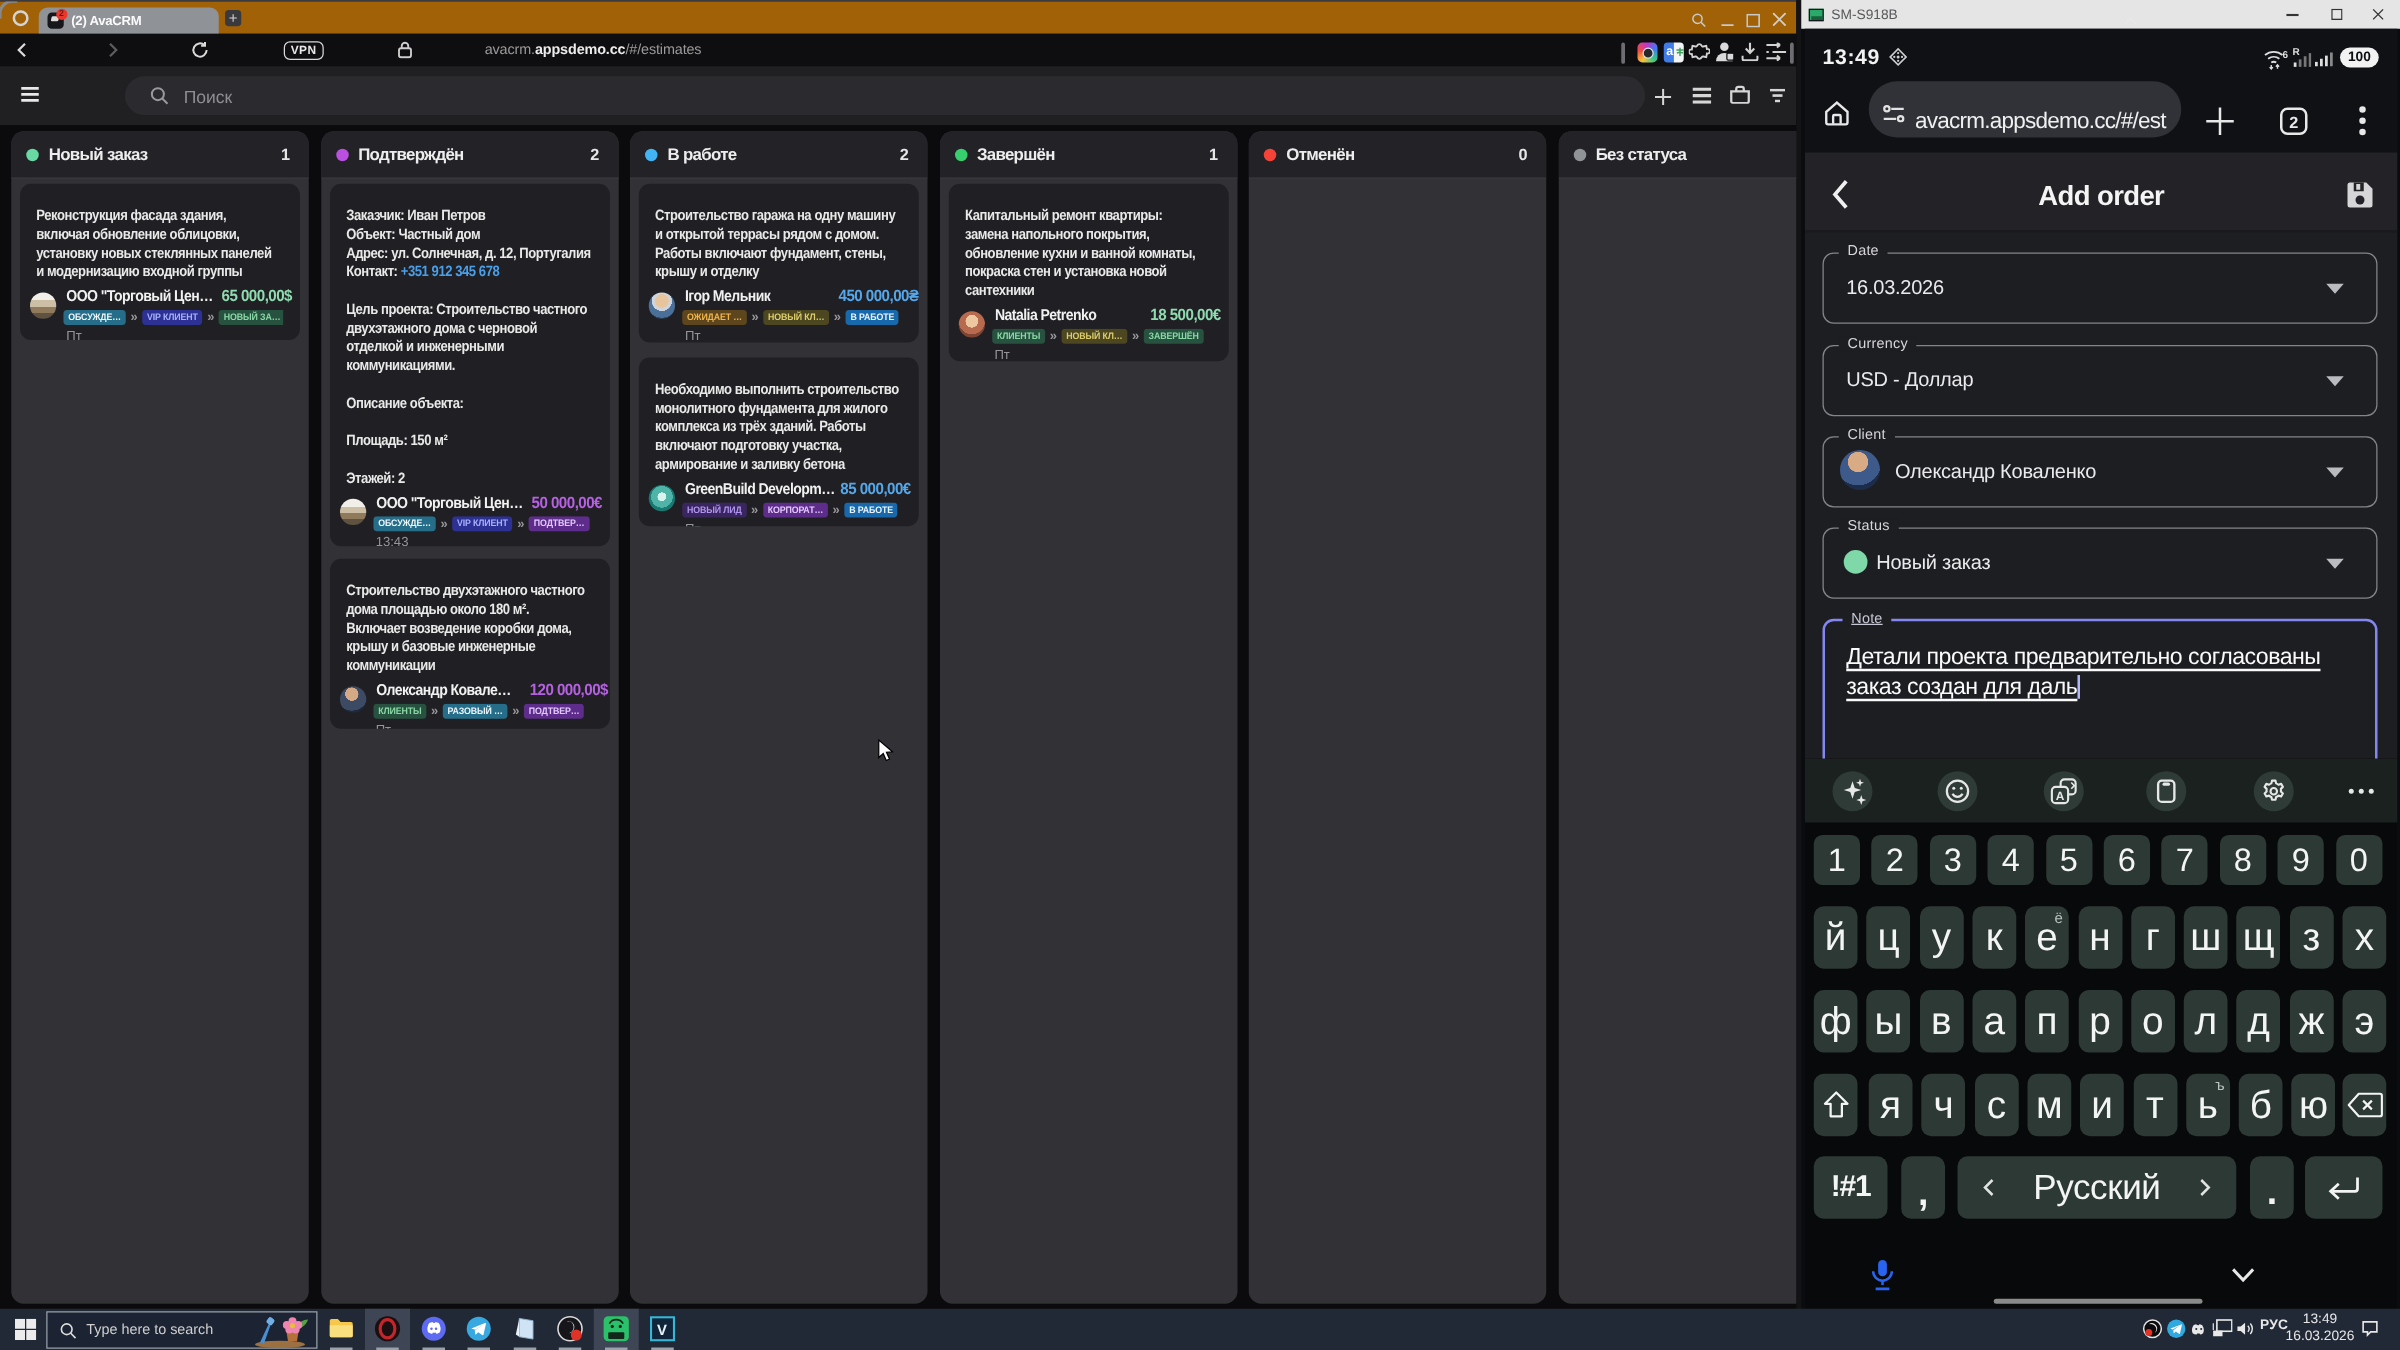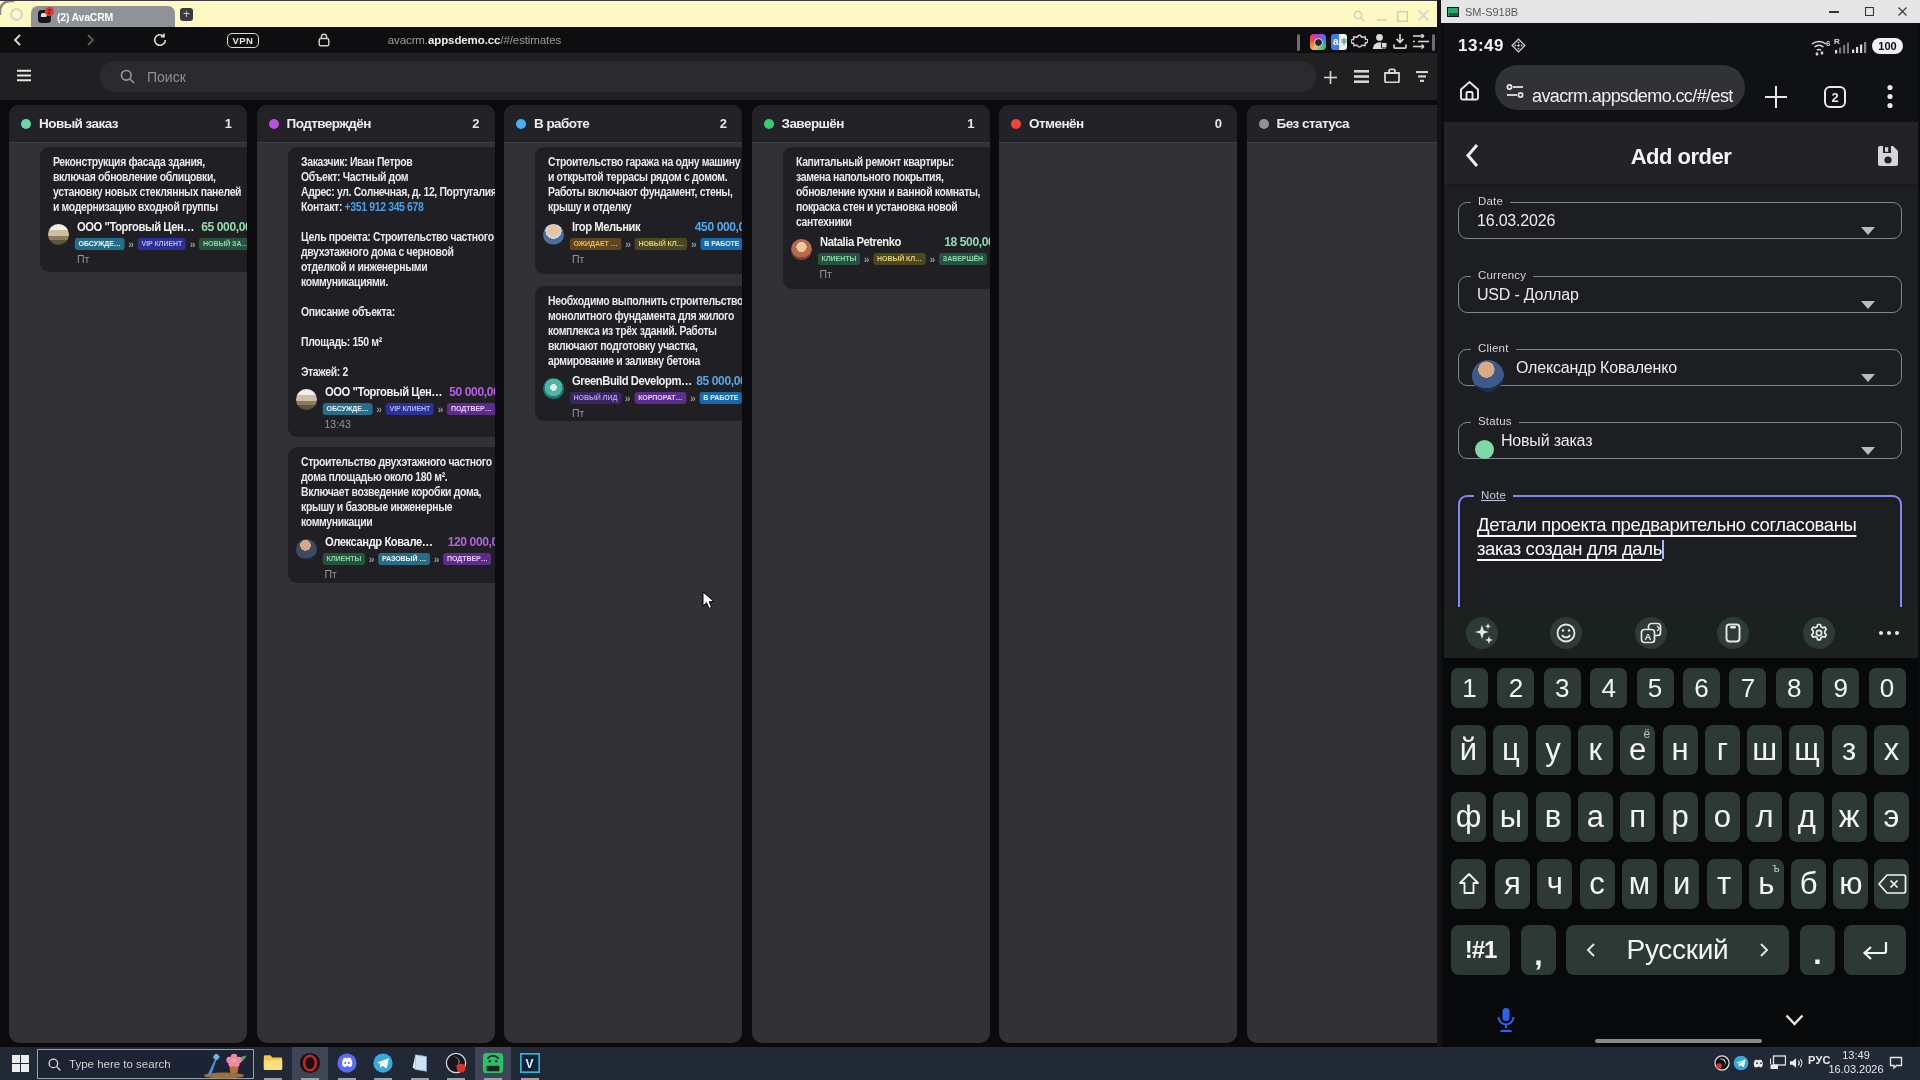--- a/index.html
+++ b/index.html
@@ -1,36 +1,36 @@
 <!DOCTYPE html>
 <html><head><meta charset="utf-8">
 <style>
 *{margin:0;padding:0;box-sizing:border-box;font-family:"Liberation Sans",sans-serif;}
 html,body{width:1920px;height:1080px;overflow:hidden;background:#131316;}
 .abs{position:absolute;}
 
 #browser{position:absolute;left:0;top:0;width:1437px;height:1047px;background:#0b0b0d;border-top:1px solid #3c3c40;overflow:hidden;}
-#tabstrip{position:absolute;left:0;top:0;width:100%;height:26px;background:#fef9c3;}
+#tabstrip{position:absolute;left:0;top:0;width:100%;height:26px;background:#a16207;}
 #tab{position:absolute;left:31px;top:5px;width:144px;height:21px;background:#8f9296;border-radius:7px 7px 0 0;display:flex;align-items:center;padding-left:7px;}
 #tab .ttl{font-size:10.5px;color:#fbfbfb;font-weight:bold;margin-left:6px;letter-spacing:-0.2px;}
 #newtab{position:absolute;left:180px;top:7px;width:13px;height:13px;background:#3a3a3e;border-radius:3px;color:#cfcfcf;font-size:12px;line-height:12px;text-align:center;}
 #addr{position:absolute;left:0;top:26px;width:100%;height:26px;background:#0e0e10;display:flex;align-items:center;gap:48px;}
 .vpn{border:1.3px solid #d9d9d9;border-radius:5px;color:#e8e8e8;font-size:9.5px;font-weight:bold;padding:1px 4.5px;letter-spacing:.4px;}
 #url{font-size:11.5px;color:#9b9b9b;margin-left:10px;letter-spacing:-0.1px;}
 #url b{color:#ececec;}
 #toolbar{position:absolute;left:0;top:52px;width:100%;height:47px;background:#202023;}
 #srch{position:absolute;left:100px;top:8px;width:1216px;height:31px;background:#2b2b2f;border-radius:16px;display:flex;align-items:center;padding-left:20px;color:#8f8f93;font-size:14px;}
 
 #board{position:absolute;left:0;top:99px;width:100%;height:948px;background:#0b0b0d;}
 .col{position:absolute;top:5px;height:938px;width:238px;background:#323236;border-radius:10px;overflow:hidden;}
 .colhead{height:38px;background:#232327;border-bottom:1px solid #3d3d41;display:flex;align-items:center;padding:0 15px 0 12px;}
 .dot{width:10px;height:10px;border-radius:50%;margin-right:8px;flex:none;}
 .colhead .t{font-size:13.5px;font-weight:bold;color:#ededee;letter-spacing:-0.55px;flex:1;}
 .colhead .n{font-size:13px;font-weight:bold;color:#e6e6e6;}
-.card{position:absolute;left:7px;width:224px;background:#202024;border-radius:9px;padding:8px 6px 8px 13px;overflow:hidden;margin-left:24px;}
+.card{position:absolute;left:7px;width:224px;background:#202024;border-radius:9px;padding:18px 6px 8px 13px;overflow:hidden;}
 .card .tx{font-size:12px;line-height:15px;color:#e9e9e9;font-weight:bold;letter-spacing:-0.4px;white-space:nowrap;transform:scaleX(0.87);transform-origin:0 0;}
 .frow{display:flex;align-items:baseline;margin-top:4px;margin-left:-13px;margin-right:-6px;padding-left:37px;padding-right:6px;position:relative;height:16px;}
 .frow .nm{font-size:12.5px;font-weight:bold;color:#f1f1f1;letter-spacing:-0.5px;white-space:nowrap;transform:scaleX(0.9);transform-origin:0 0;width:118px;flex:none;}
 .frow .pr{font-size:13px;font-weight:bold;white-space:nowrap;letter-spacing:-0.45px;margin-left:auto;transform:scaleX(0.93);transform-origin:100% 0;}
 .av{position:absolute;left:8px;top:5px;width:21px;height:21px;border-radius:50%;}
 .tags{display:flex;align-items:center;margin-top:2.5px;margin-left:-13px;margin-right:-6px;padding-left:37px;gap:3px;overflow:hidden;transform:scaleX(0.94);transform-origin:0 0;height:13px;}
 .tag{height:12px;border-radius:3px;font-size:7.5px;font-weight:bold;padding:0 4px;line-height:12.5px;letter-spacing:-0.1px;white-space:nowrap;flex:none;}
 .sep{color:#97979b;font-size:11px;font-weight:bold;margin:0 1px;}
 .tm{margin-top:2.5px;margin-left:-13px;padding-left:37px;font-size:10.5px;color:#94949a;}
 .t-teal{background:#256d89;color:#ecf6fb;}
@@ -42,21 +42,21 @@
 .t-blu{background:#1869ac;color:#e8f4fd;}
 .t-lid{background:#39265f;color:#b194ef;}
 .pr-g{color:#8fdcb0;}
 .pr-p{color:#b660e2;}
 .pr-b{color:#54a7ea;}
 .link{color:#4a9fe8;}
 
 #phone{position:absolute;left:1441px;top:0;width:479px;height:1047px;background:#0a0c10;}
 #ptitle{position:absolute;left:0;top:0;width:100%;height:23px;background:#e5e5e5;display:flex;align-items:center;}
 #pscreen{position:absolute;left:3px;top:23px;width:474px;height:1024px;background:#0f1115;overflow:hidden;}
-.field{position:absolute;left:14px;width:444px;height:37px;border:1.5px solid #84858a;border-radius:9px;}
+.field{position:absolute;left:14px;width:444px;height:57px;border:1.5px solid #84858a;border-radius:9px;}
 .flabel{position:absolute;top:-8px;left:23px;background:#1d1e22;padding:0 7px;font-size:11.5px;color:#d6d6da;letter-spacing:0.2px;}
 .fval{position:absolute;left:18px;top:50%;transform:translateY(-50%);font-size:16px;color:#eaeaec;letter-spacing:-0.2px;}
 .tri{position:absolute;right:26px;top:24px;width:0;height:0;border-left:7px solid transparent;border-right:7px solid transparent;border-top:8px solid #b9bbc0;}
 .key{position:absolute;background:#2d3934;border-radius:8px;color:#f3f5f4;display:flex;align-items:center;justify-content:center;}
 
 #taskbar{position:absolute;left:0;top:1047px;width:1920px;height:33px;background:#212936;}
 .tray{color:#e8e8e8;}
 </style></head>
 <body>
 <div id="browser">

